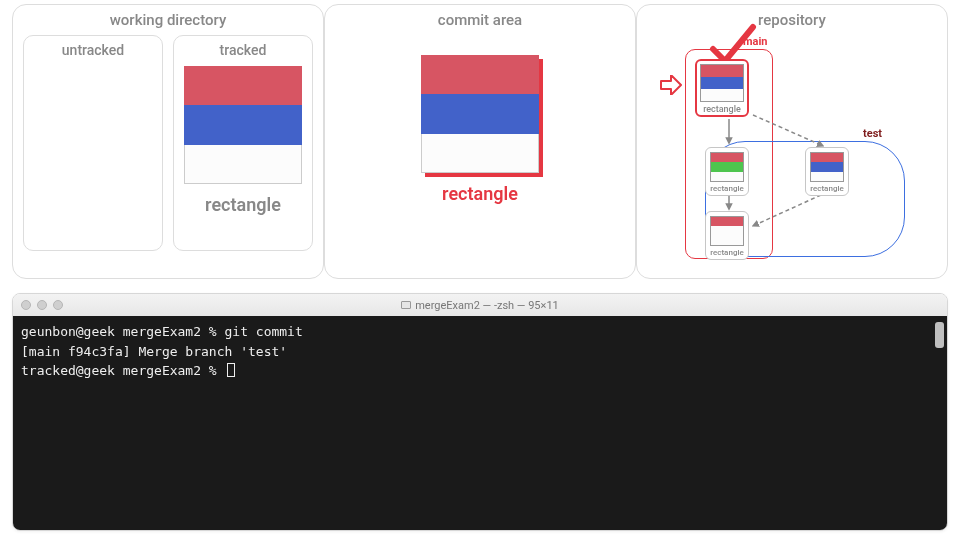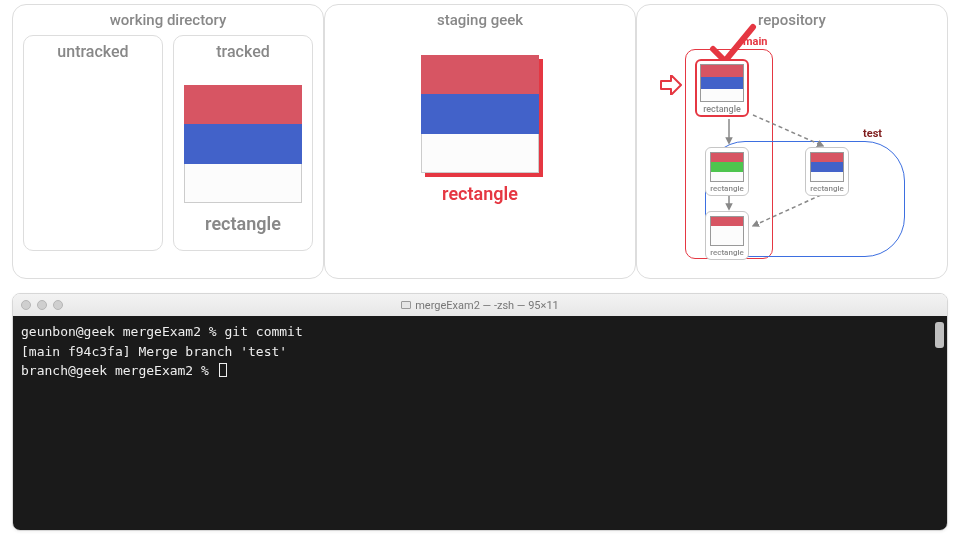--- a/index.html
+++ b/index.html
@@ -2,21 +2,21 @@
 <html><head>
 <meta charset="utf-8">
 <style>
 *{box-sizing:border-box;margin:0;padding:0}
 body{background:#fff;font-family:-apple-system,BlinkMacSystemFont,"Segoe UI",Roboto,Helvetica,Arial,sans-serif;width:960px;height:552px;overflow:hidden}
 .top-row{display:flex;padding:4px 12px 8px}
 .panel{flex:1;border:1.5px solid #ddd;border-radius:14px;padding:6px 10px 12px;background:#fff;position:relative}
 .panel-title{color:#888;font-size:15px;font-weight:500;text-align:center;margin-bottom:6px}
 .sub-panels{display:flex;gap:10px}
 .sub-panel{flex:1;border:1.5px solid #ddd;border-radius:10px;padding:6px 6px 10px;display:flex;flex-direction:column;align-items:center;min-height:216px}
-.sub-title{color:#888;font-size:16px;font-weight:500;text-align:center;margin-bottom:24px}
+.sub-title{color:#888;font-size:14px;font-weight:500;text-align:center;margin-bottom:8px}
 .rect-big{width:118px;height:118px;position:relative}
 .rect-big.out-red{box-shadow:4px 4px 0 0 #e53742}
 .rect-big .top{width:100%;height:33.33%}
 .file-label{color:#888;font-size:18px;font-weight:600;text-align:center;margin-top:10px}
 .file-label.red{color:#e53742}
 .commit{position:absolute;border:1px solid #c6c6c6;border-radius:6px;background:#fff;padding:4px 4px 2px;display:flex;flex-direction:column;align-items:center;z-index:3}
 .commit .mini{width:34px;height:30px;border:1px solid #999;display:flex;flex-direction:column}
 .commit .mini span{flex:1}
 .commit-label{font-size:8px;color:#888;margin-top:2px;font-weight:500}
 .commit.head{border:2.5px solid #e53742;padding:3px 3px 1px}
@@ -55,21 +55,21 @@
           <div class="top" style="background:#d75563"></div>
           <div class="top" style="background:#4262c9"></div>
           <div class="top" style="background:#fcfcfc;border:1px solid #ccc;border-top:none"></div>
         </div>
         <div class="file-label">rectangle</div>
       </div>
     </div>
   </div>
 
   <div class="panel">
-    <div class="panel-title">staging geek</div>
+    <div class="panel-title">commit area</div>
     <div class="centered">
       <div class="rect-big out-red">
         <div class="top" style="background:#d75563"></div>
         <div class="top" style="background:#4262c9"></div>
         <div class="top" style="background:#fcfcfc;border:1px solid #ccc;border-top:none"></div>
       </div>
       <div class="file-label red">rectangle</div>
     </div>
   </div>
 
@@ -164,16 +164,16 @@
       <span></span>
       <span></span>
     </div>
     <div class="term-title">
       <span class="folder-icon"></span>
       <span>mergeExam2 — -zsh — 95×11</span>
     </div>
   </div>
   <div class="term-body"><span>geunbon@geek mergeExam2 % git commit</span>
 <span>[main f94c3fa] Merge branch 'test'</span>
-<span>branch@geek mergeExam2 % </span><span class="cursor"></span>
+<span>tracked@geek mergeExam2 % </span><span class="cursor"></span>
     <div class="scrollbar"></div>
   </div>
 </div>
 
 </body></html>

